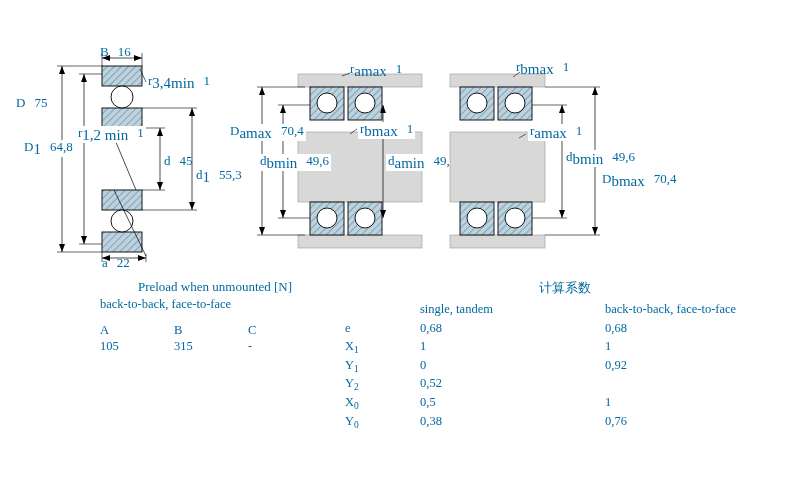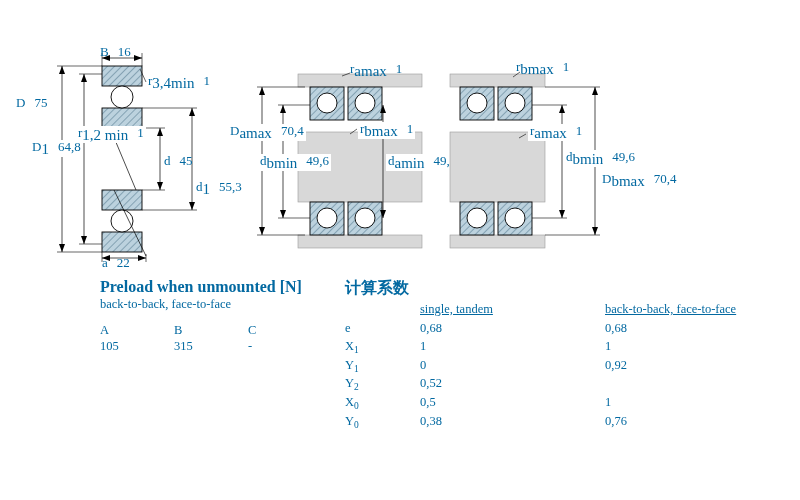--- a/index.html
+++ b/index.html
@@ -5,31 +5,31 @@
   html,body{margin:0;padding:0;background:#fff;}
   #page{position:relative;width:800px;height:500px;background:var(--background,#fff);
         font-family:"Liberation Serif","DejaVu Serif",serif;color:#0369a1;overflow:hidden;margin-top:32px;}
   svg{position:absolute;overflow:visible;}
   .dim{position:absolute;font-size:13px;line-height:13px;white-space:nowrap;}
   .dim sub{font-size:15px;vertical-align:-3px;line-height:1;}
   .dim .v{margin-left:9px;}
   .bg{background:#fff;padding:0 2px;text-align:center;}
   
   .block{position:absolute;font-size:12.5px;}
-  .btitle{font-weight:bold;font-size:16px;line-height:15px;}
+  .btitle{font-weight:normal;font-size:13px;line-height:15px;text-align:center;}
   .bsub{margin-top:3px;line-height:15px;}
   .prow{display:flex;line-height:16px;}
   .prow span{width:74px;}
   .phead{margin-top:10px;}
   .frow{display:flex;line-height:14.6px;font-size:12.5px;}
   .frow .fl{width:75px;}
   .frow .f1{width:185px;}
   .frow .f2{flex:1;}
   .fl sub{font-size:9.5px;vertical-align:-3px;}
-  .fhead{margin-top:7px;text-decoration:underline;}
+  .fhead{margin-top:7px;}
   .fbody{margin-top:4px;}
   .part{stroke:#000;stroke-width:0.9;}
   .band{stroke:#9a9a9a;stroke-width:0.6;}
   .dl{stroke:#000;stroke-width:0.7;fill:none;}
   .el{stroke:#000;stroke-width:0.6;}
   .cl{stroke:#000;stroke-width:0.7;}
 </style>
 </head>
 <body>
 
@@ -85,24 +85,24 @@
       <line class="el" x1="136" y1="214" x2="136" y2="222"></line>
     <line class="dl" x1="92" y1="218" x2="136" y2="218" marker-start="url(#m1)" marker-end="url(#m1)"></line>
 
     <line class="el" x1="136" y1="42" x2="130" y2="29"></line>
     <line class="el" x1="86" y1="92" x2="93" y2="87"></line>
   </svg>
 
   <div class="dim" style="left:100px;top:13px"><span>B</span><sub></sub><span class="v">16</span></div>
   <div class="dim" style="left:148px;top:42px"><span>r</span><sub>3,4min</sub><span class="v">1</span></div>
   <div class="dim" style="left:16px;top:64px"><span>D</span><sub></sub><span class="v">75</span></div>
-  <div class="dim bg" style="left:30px;top:108px"><span>D</span><sub>1</sub><span class="v">64,8</span></div>
+  <div class="dim bg" style="left:22px;top:108px"><span>D</span><sub>1</sub><span class="v">64,8</span></div>
   <div class="dim bg" style="left:76px;top:94px"><span>r</span><sub>1,2 min</sub><span class="v">1</span></div>
   <div class="dim" style="left:164px;top:122px"><span>d</span><sub></sub><span class="v">45</span></div>
-  <div class="dim" style="left:196px;top:148px"><span>d</span><sub>1</sub><span class="v">55,3</span></div>
+  <div class="dim" style="left:196px;top:136px"><span>d</span><sub>1</sub><span class="v">55,3</span></div>
   <div class="dim" style="left:102px;top:224px"><span>a</span><sub></sub><span class="v">22</span></div>
 
   <svg style="left:250px;top:28px" width="185" height="192" viewBox="0 0 185 192">
     <defs>
       <pattern id="h2" width="5" height="5" patternUnits="userSpaceOnUse" patternTransform="rotate(45)">
         <rect width="5" height="5" style="fill:var(--bearing-fill)"></rect>
         <line x1="2.5" y1="0" x2="2.5" y2="5" style="stroke:var(--hatch-line);stroke-width:1"></line>
       </pattern>
       <marker id="m2" markerWidth="10" markerHeight="8" refX="8" refY="3" orient="auto-start-reverse" markerUnits="userSpaceOnUse">
         <path d="M0,0 L8,3 L0,6 z" fill="#000"></path>

